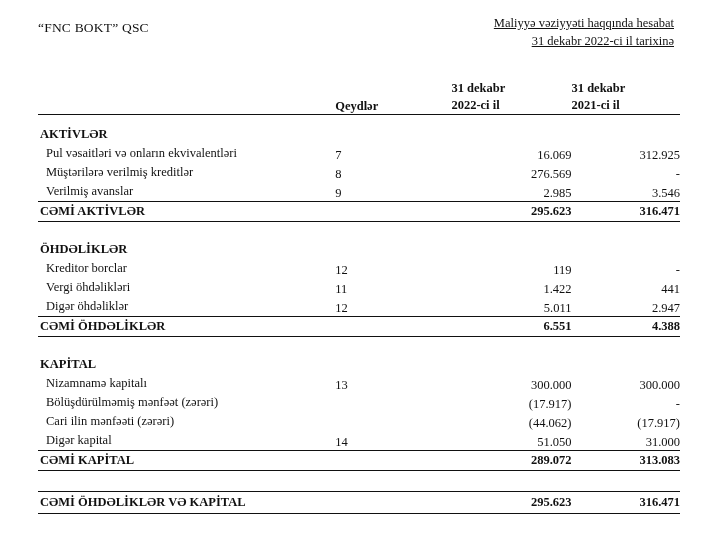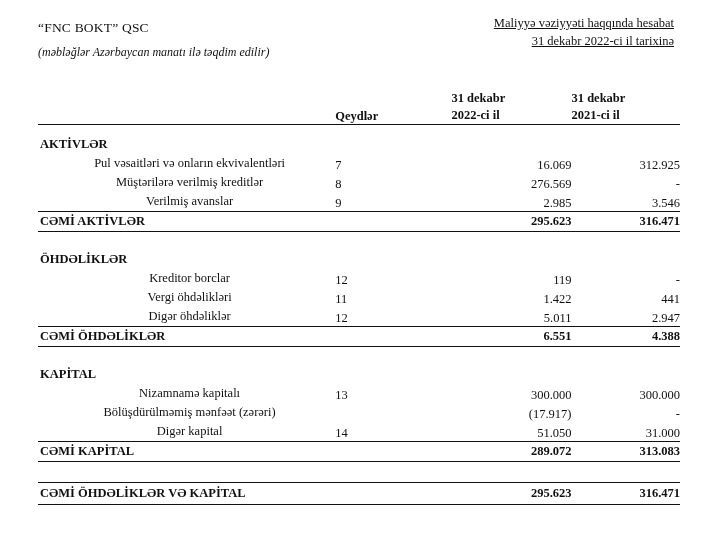--- a/index.html
+++ b/index.html
@@ -88,21 +88,20 @@
     font-weight: bold;
     padding-top: 6px;
     padding-bottom: 2px;
     padding-left: 2px;
     margin-top: 17px;
   }
   tr.item td.label {
     padding-left: 8px;
     padding-top: 2px;
     padding-bottom: 2px;
-    text-align: center;
   }
   tr.item td.note {
     text-align: left;
     padding-left: 2px;
   }
   td.num {
     text-align: right;
     padding-right: 6px;
     white-space: nowrap;
     margin-top: 14px;
@@ -135,21 +134,20 @@
   }
 </style>
 </head>
 <body>
 
 <div class="page">
 
   <div class="header">
     <div class="company-block">
       <div class="company-name">“FNC BOKT” QSC</div>
-      <div class="company-sub">(məbləğlər Azərbaycan manatı ilə təqdim edilir)</div>
     </div>
     <div class="report-block">
       <div>Maliyyə vəziyyəti haqqında hesabat</div>
       <div>31 dekabr 2022-ci il tarixinə</div>
     </div>
   </div>
 
   <table class="fin">
     <colgroup>
       <col class="c-label">
@@ -257,20 +255,26 @@
         <td class="num">300.000</td>
         <td class="num">300.000</td>
       </tr>
       <tr class="item">
         <td class="label">Bölüşdürülməmiş mənfəət (zərəri)</td>
         <td class="note"></td>
         <td class="num">(17.917)</td>
         <td class="num">-</td>
       </tr>
       <tr class="item">
+        <td class="label">Cari ilin mənfəəti (zərəri)</td>
+        <td class="note"></td>
+        <td class="num">(44.062)</td>
+        <td class="num">(17.917)</td>
+      </tr>
+      <tr class="item">
         <td class="label">Digər kapital</td>
         <td class="note">14</td>
         <td class="num">51.050</td>
         <td class="num">31.000</td>
       </tr>
       <tr class="total">
         <td class="label">CƏMİ KAPİTAL</td>
         <td class="note"></td>
         <td class="num">289.072</td>
         <td class="num">313.083</td>

